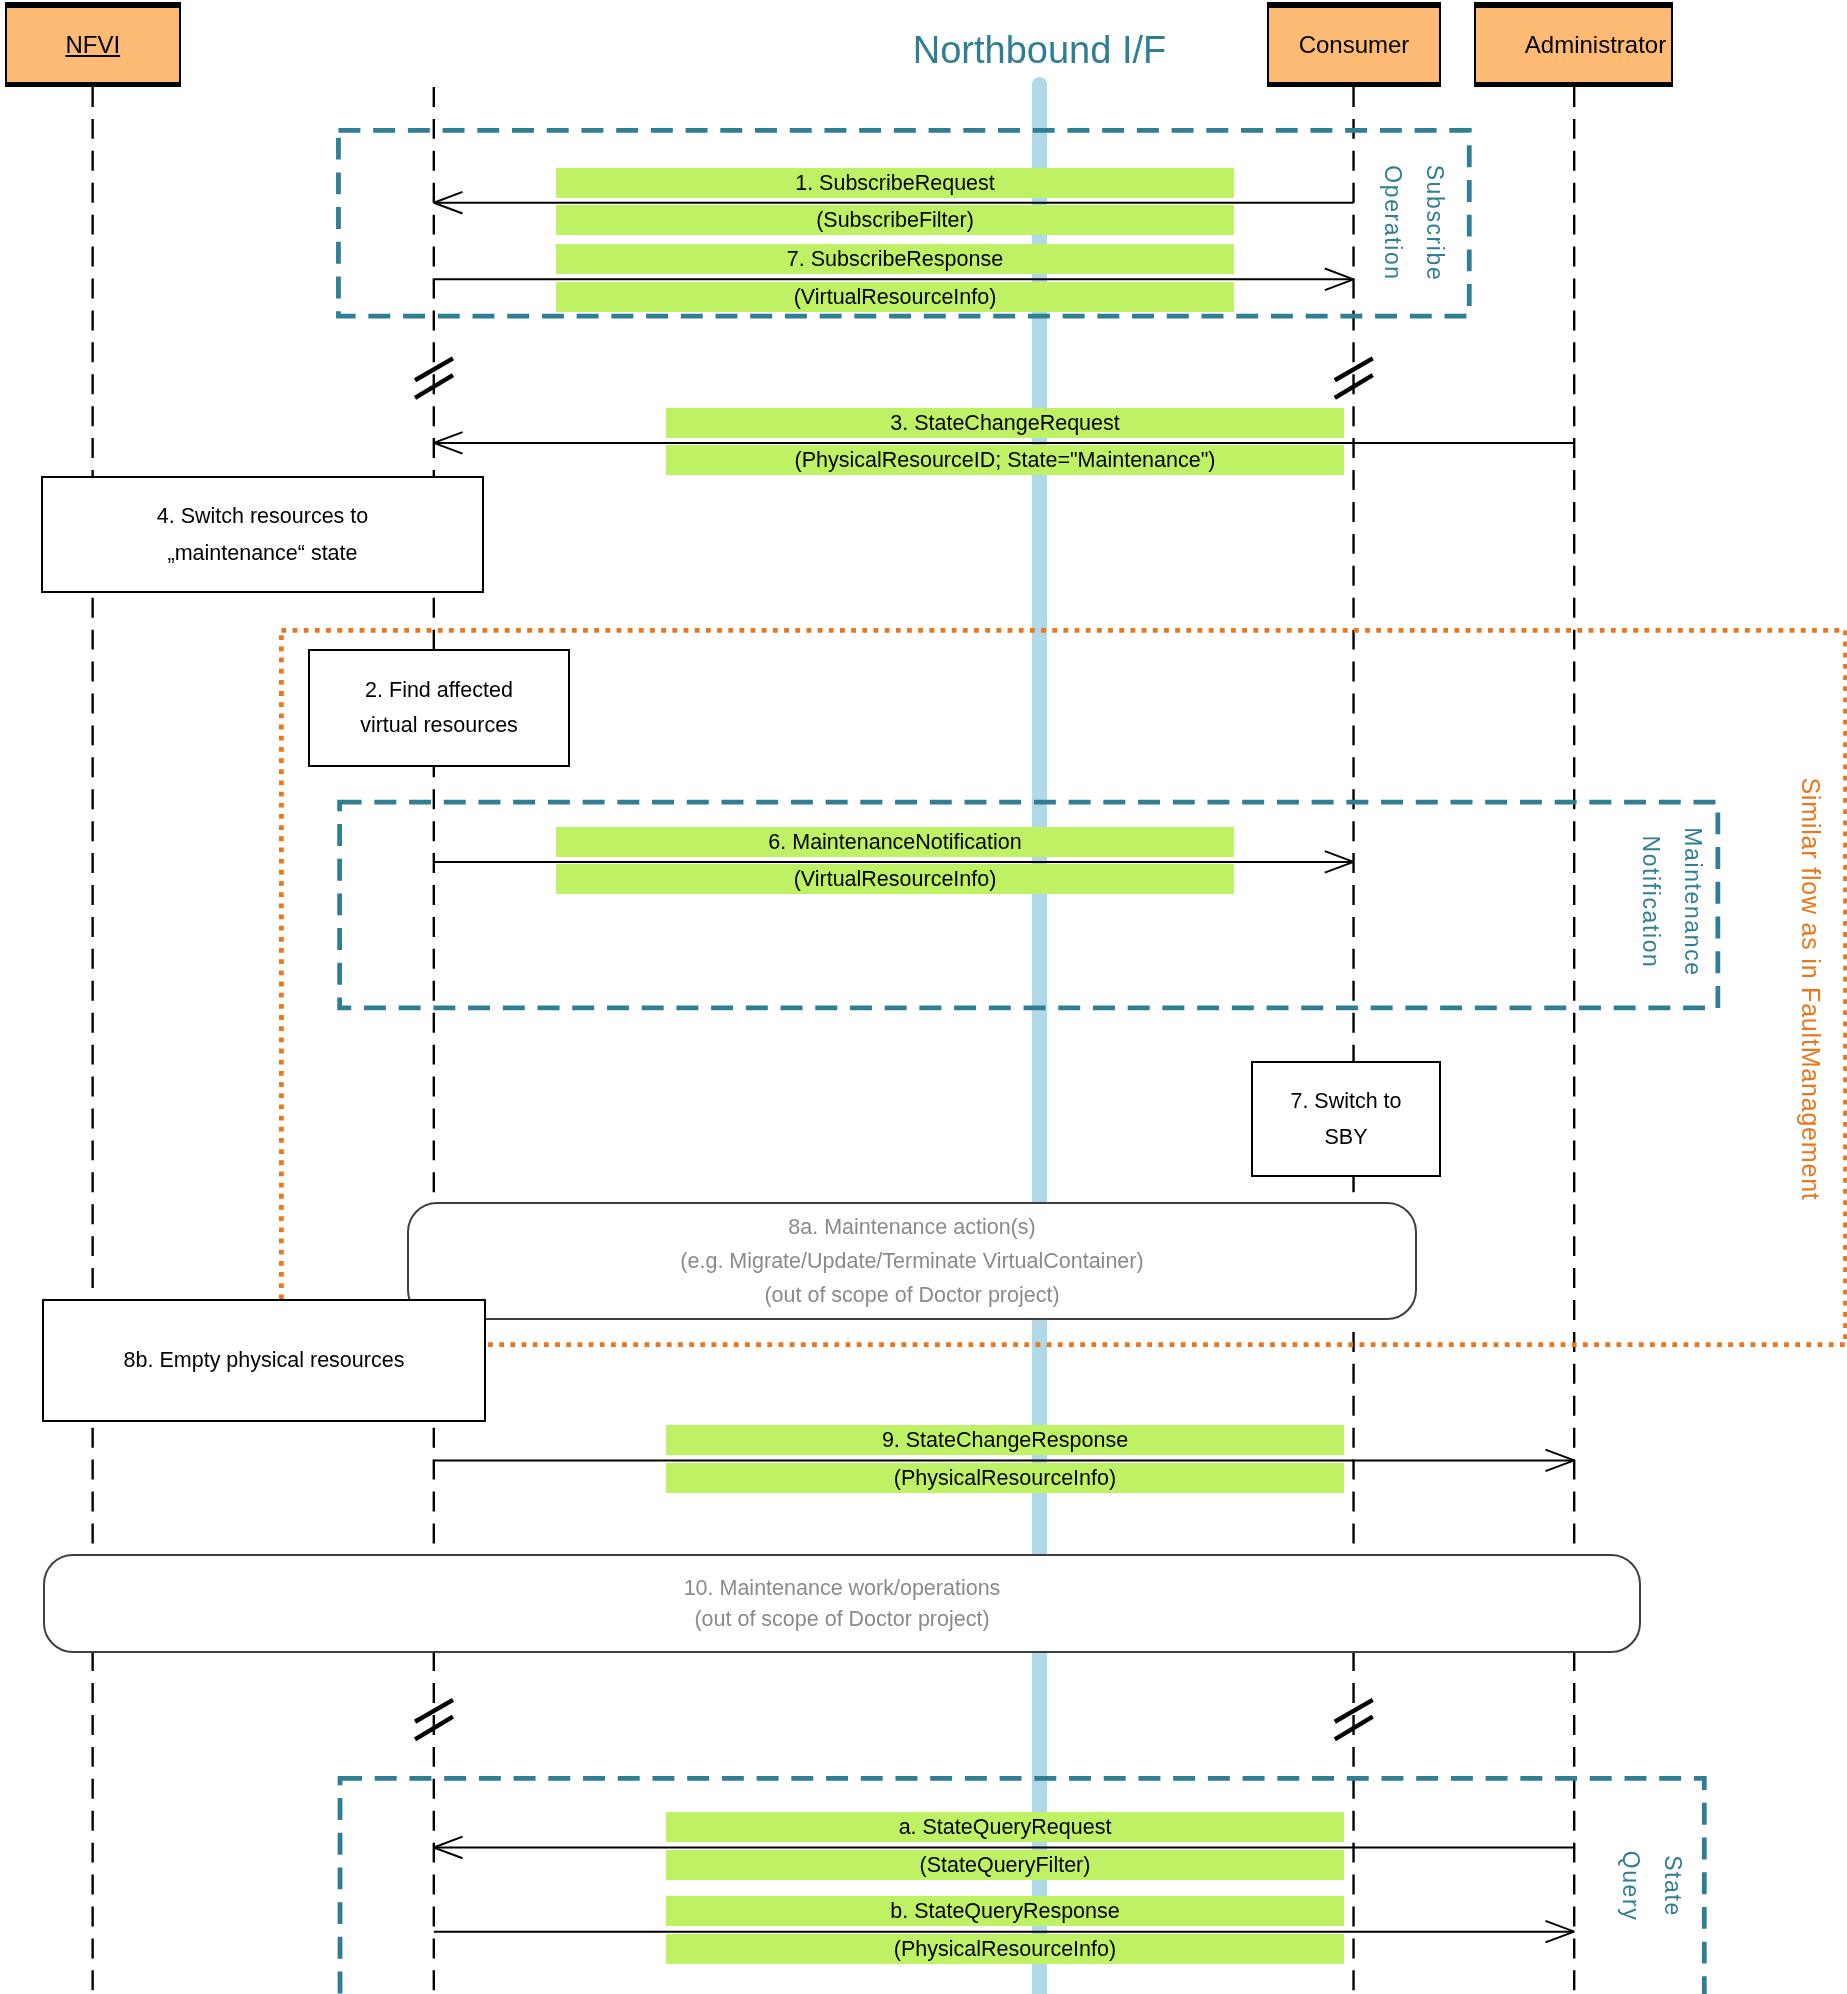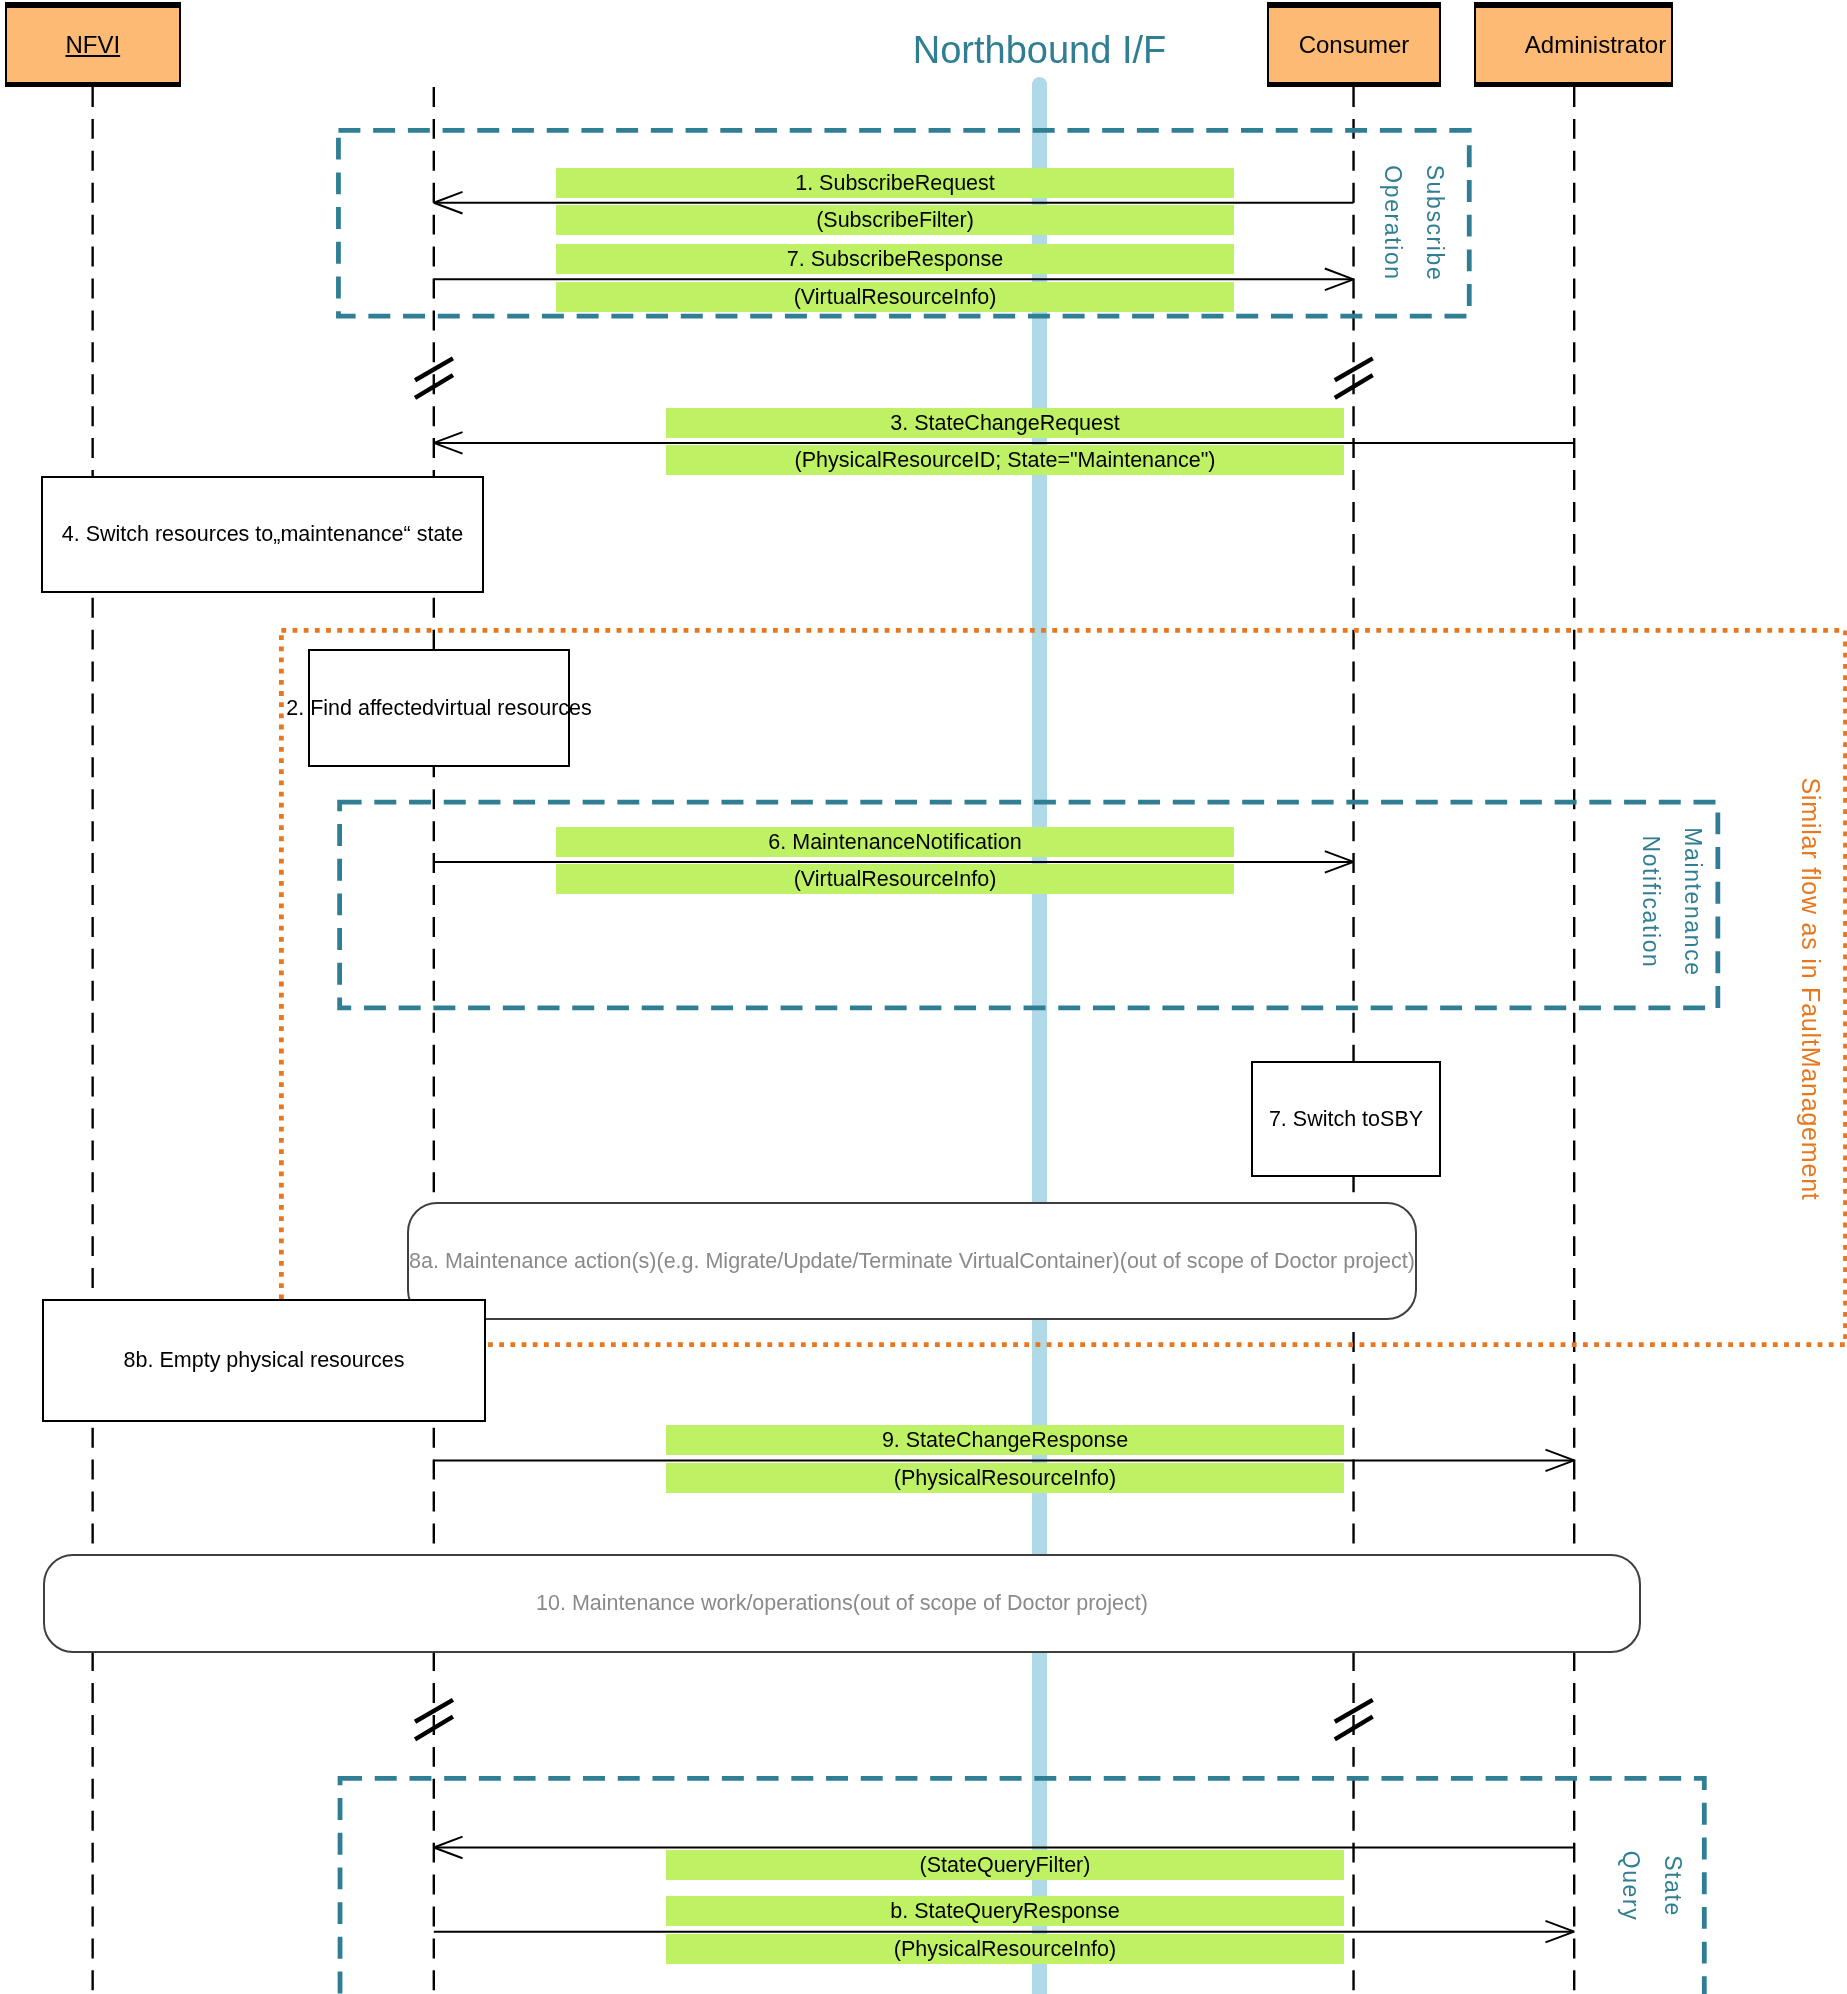--- a/index.html
+++ b/index.html
@@ -19,21 +19,21 @@
   .title{
     position:absolute;left:760px;top:25px;width:559px;height:50px;line-height:50px;
     text-align:center;font-size:38px;color:#2F7E93;white-space:nowrap;
   }
   .msg-line{
     position:absolute;width:678px;height:30px;line-height:30px;text-align:center;
     font-size:21.5px;background:#bef264;white-space:nowrap;
   }
   .action-box{
     position:absolute;background:#fff;border:2px solid #000;box-sizing:border-box;
-    display:flex;flex-direction:row;align-items:center;justify-content:center;
+    display:flex;flex-direction:column;align-items:center;justify-content:center;
     text-align:center;font-size:21.5px;
   }
   .action-box .bl{height:37px;line-height:37px;white-space:nowrap;}
   .gray-box{border-color:#3F3F3F;color:#8A8A8A;border-radius:30px;}
   .gray-box .bl3{height:34px;line-height:34px;white-space:nowrap;}
   .gray-box .bl2{height:31px;line-height:31px;white-space:nowrap;}
   .vlabel{
     position:absolute;color:#2F7E93;font-size:23px;letter-spacing:1.6px;line-height:42px;
     text-align:center;white-space:nowrap;transform:translate(-50%,-50%) rotate(90deg);
   }
@@ -135,20 +135,21 @@
 
   <div class="msg-line" style="left:666px;top:408px;">3. StateChangeRequest</div>
   <div class="msg-line" style="left:666px;top:445px;">(PhysicalResourceID; State="Maintenance")</div>
 
   <div class="msg-line" style="left:556px;top:827px;">6. MaintenanceNotification</div>
   <div class="msg-line" style="left:556px;top:864px;">(VirtualResourceInfo)</div>
 
   <div class="msg-line" style="left:666px;top:1425px;">9. StateChangeResponse</div>
   <div class="msg-line" style="left:666px;top:1463px;">(PhysicalResourceInfo)</div>
 
+  <div class="msg-line" style="left:666px;top:1812px;">a. StateQueryRequest</div>
   <div class="msg-line" style="left:666px;top:1850px;">(StateQueryFilter)</div>
 
   <div class="msg-line" style="left:666px;top:1896px;">b. StateQueryResponse</div>
   <div class="msg-line" style="left:666px;top:1934px;">(PhysicalResourceInfo)</div>
 
   <div class="action-box" style="left:41px;top:476px;width:443px;height:117px;">
     <div class="bl">4. Switch resources to</div>
     <div class="bl">„maintenance“ state</div>
   </div>
 

